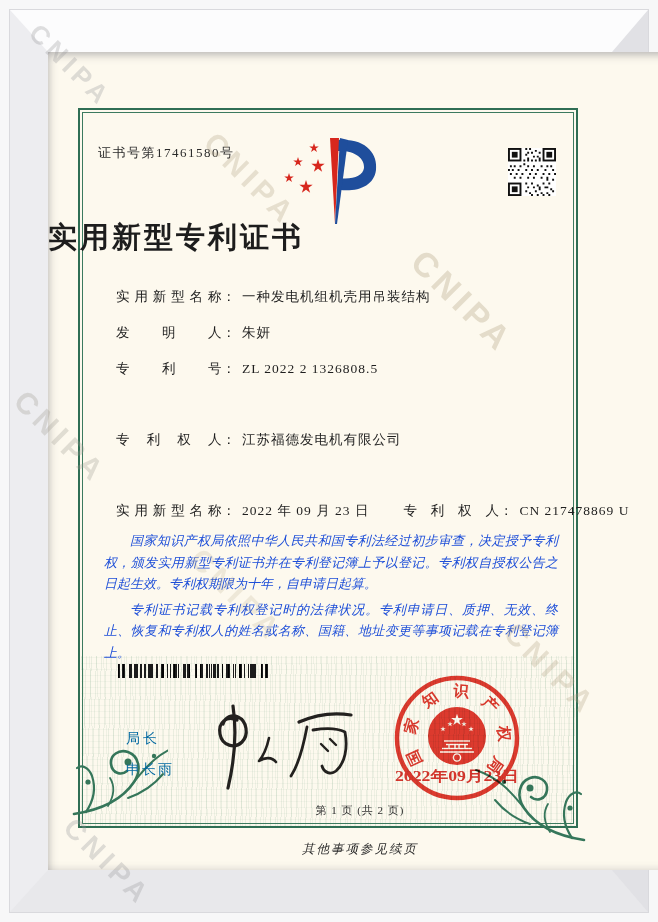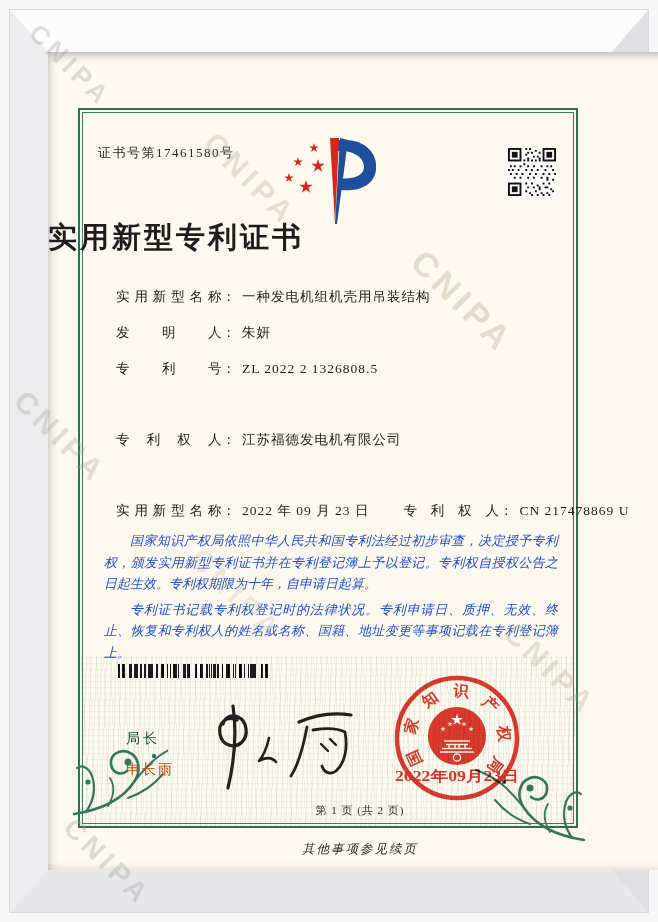--- a/index.html
+++ b/index.html
@@ -39,22 +39,22 @@
   .fval{letter-spacing:1px;}
   .frow2{margin-left:34px;}
   .paras{position:absolute;left:56px;top:478px;width:454px;font-size:13px;line-height:21.5px;
          color:#1d4ed8;font-style:italic;text-align:justify;}
   .paras p{margin:0 0 4px 0;text-indent:2em;}
   .barcode{position:absolute;left:70px;top:612px;width:150px;height:14px;
      background:
        repeating-linear-gradient(90deg,#1c1c1c 0 2px,transparent 2px 5px,#1c1c1c 5px 6px,transparent 6px 11px),
        repeating-linear-gradient(90deg,#1c1c1c 0 1px,transparent 1px 4px,#1c1c1c 4px 7px,transparent 7px 13px);
      background-blend-mode:multiply;}
-  .sig-title{position:absolute;left:78px;top:678px;font-size:14px;letter-spacing:3px;color:#14532d;}
-  .sig-name{position:absolute;left:78px;top:709px;font-size:14px;letter-spacing:2px;color:#c2410c;}
+  .sig-title{position:absolute;left:78px;top:678px;font-size:14px;letter-spacing:3px;color:#0369a1;}
+  .sig-name{position:absolute;left:78px;top:709px;font-size:14px;letter-spacing:2px;color:#0369a1;}
   .signature{position:absolute;left:155px;top:648px;}
   .seal{position:absolute;left:343px;top:620px;mix-blend-mode:multiply;}
   .page-info{position:absolute;left:0;top:751px;width:100%;text-align:center;
              font-size:11px;color:#333;letter-spacing:1px;}
   .note{position:absolute;left:0;top:789px;width:100%;text-align:center;
         font-size:12.5px;color:#2d2d2d;font-style:italic;letter-spacing:2px;}
   .flourish-l{position:absolute;left:16px;top:634px;}
   .flourish-r{position:absolute;left:426px;top:690px;}
 </style>
 </head>

